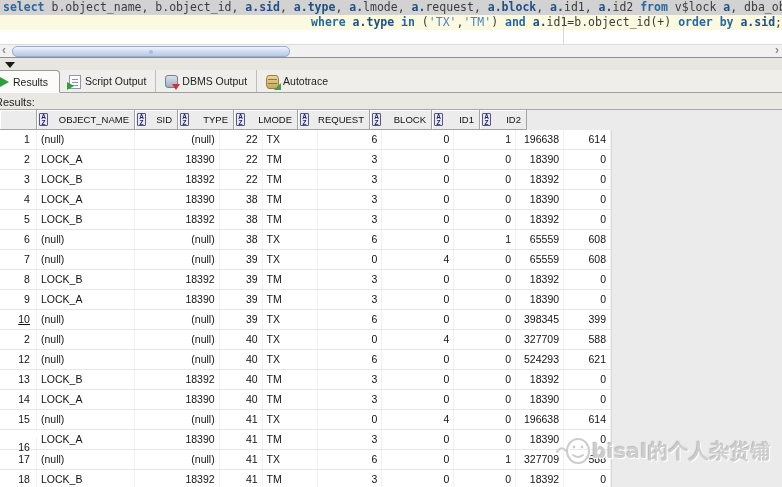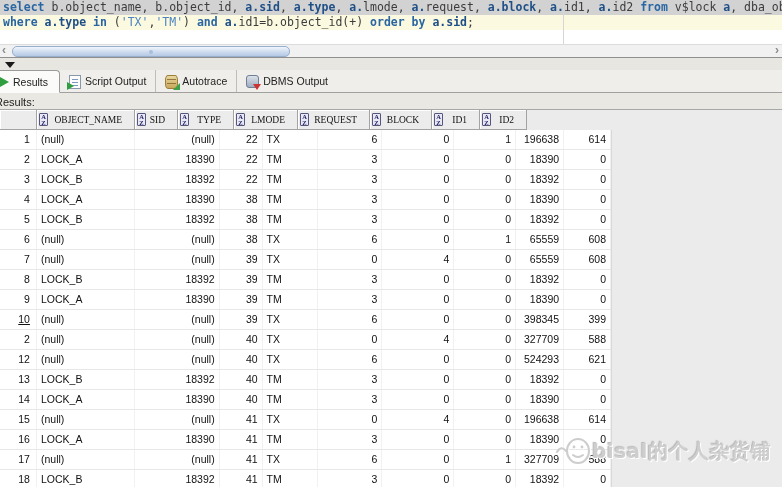--- a/index.html
+++ b/index.html
@@ -4,21 +4,21 @@
 <style>
   html,body{margin:0;padding:0;overflow:hidden;}
   .screen{position:relative;width:782px;height:487px;background:#ebebeb;overflow:hidden;
           font-family:"Liberation Sans",sans-serif;color:#111;}
 
   
   .editor{position:absolute;left:0;top:0;width:782px;height:44px;background:#ffffff;overflow:hidden;}
   .ed-line{position:relative;height:15px;line-height:15px;padding-left:3px;white-space:pre;
            font-family:"DejaVu Sans Mono",monospace;font-size:11.5px;overflow:hidden;}
   .ed-line.l0{background:#d2d2d2;}
-  .ed-line.l1{background:#fbfae0;}
+  .ed-line.l1{background:#fbfae0;text-align:right;}
   .tok{position:relative;z-index:2;}
   .tok.kw{color:#2a66a2;font-weight:bold;}
   .tok.al{color:#1f4f87;font-weight:bold;}
   .tok.str{color:#4d84c0;}
   .tok.pl{color:#3c3c3c;}
   .guide{position:absolute;left:563px;top:0;width:1px;height:44px;background:#d6d6d6;z-index:1;}
 
   
   .hscroll{position:absolute;left:0;top:44px;width:782px;height:14px;background:#f1f1f1;
            border-top:1px solid #dcdcdc;border-bottom:1px solid #8f8f8f;box-sizing:border-box;}
@@ -74,21 +74,21 @@
   
   .results-row{position:absolute;left:0;top:93px;width:782px;height:16px;background:#e9e8e3;
                line-height:16px;overflow:hidden;}
   .results-row span{font-size:11px;color:#222;margin-left:-5px;display:inline-block;}
   .grid-topline{position:absolute;left:0;top:109px;width:782px;height:1px;background:#a8a8a8;}
 
   
   .grid-header{position:absolute;left:0;top:110px;width:612px;height:20px;display:flex;}
   .hcell{box-sizing:border-box;height:20px;background:#ececec;display:flex;align-items:center;
          border-right:1px solid #a3a3a3;border-bottom:1px solid #a3a3a3;
-         box-shadow:inset 1px 1px 0 #ffffff;padding:0 12px 0 2px;font-size:9.5px;color:#111;font-family:Liberation Serif, serif;}
+         box-shadow:inset 1px 1px 0 #ffffff;padding:0 5px 0 2px;font-size:9.5px;color:#111;}
   .hlabel{margin-left:auto;white-space:nowrap;overflow:hidden;}
   .sorticon{flex:none;width:9px;height:13px;border:1px solid #55557e;background:#e9e9f5;border-radius:1px;
             display:flex;flex-direction:column;align-items:center;justify-content:center;
             font-size:6.5px;line-height:5.5px;font-weight:bold;color:#222266;box-sizing:border-box;}
   .grid-body{position:absolute;left:0;top:130px;width:612px;border-right:1px solid #d8d8d8;box-sizing:border-box;}
   .grow{display:flex;height:20px;box-sizing:border-box;background:#fff;border-bottom:1px solid #e7e7e7;}
   .cell{box-sizing:border-box;height:19px;line-height:19px;font-size:10.5px;color:#111;
         padding:0 4px;white-space:nowrap;overflow:hidden;border-right:1px solid #f1f1f1;}
   .cell.al-left{text-align:left;}
   .cell.al-right{text-align:right;}
@@ -126,26 +126,26 @@
   <div class="tabbar" id="tabbar">
       <div class="tab active">
         <span class="tabicon results-icon"></span>
         <span class="tab-label">Results</span>
       </div>
       <div class="tab">
         <span class="tabicon script-output-icon"></span>
         <span class="tab-label">Script Output</span>
       </div>
       <div class="tab">
+        <span class="tabicon dbms-output-icon"></span>
+        <span class="tab-label">DBMS Output</span>
+      </div>
+      <div class="tab">
         <span class="tabicon autotrace-icon"></span>
         <span class="tab-label">Autotrace</span>
-      </div>
-      <div class="tab">
-        <span class="tabicon dbms-output-icon"></span>
-        <span class="tab-label">DBMS Output</span>
       </div>
     </div>
 
   <div class="results-row">
     <span>Results:</span>
   </div>
 
   <div class="grid-topline"></div>
 
   <div class="grid-header" id="grid-header">
@@ -382,21 +382,21 @@
         <div class="cell al-right" style="width: 85px;">(null)</div>
         <div class="cell al-right" style="width: 43px;">41</div>
         <div class="cell al-left" style="width: 56px;">TX</div>
         <div class="cell al-right" style="width: 64px;">0</div>
         <div class="cell al-right" style="width: 72px;">4</div>
         <div class="cell al-right" style="width: 62px;">0</div>
         <div class="cell al-right" style="width: 48px;">196638</div>
         <div class="cell al-right" style="width: 47px;">614</div>
       </div>
       <div class="grow">
-        <div class="cell al-right rownum" style="width: 37px;">16</div>
+        <div class="cell al-right rownum" style="width: 37px; margin-top: 8px;">16</div>
         <div class="cell al-left" style="width: 98px;">LOCK_A</div>
         <div class="cell al-right" style="width: 85px;">18390</div>
         <div class="cell al-right" style="width: 43px;">41</div>
         <div class="cell al-left" style="width: 56px;">TM</div>
         <div class="cell al-right" style="width: 64px;">3</div>
         <div class="cell al-right" style="width: 72px;">0</div>
         <div class="cell al-right" style="width: 62px;">0</div>
         <div class="cell al-right" style="width: 48px;">18390</div>
         <div class="cell al-right" style="width: 47px;">0</div>
       </div>

